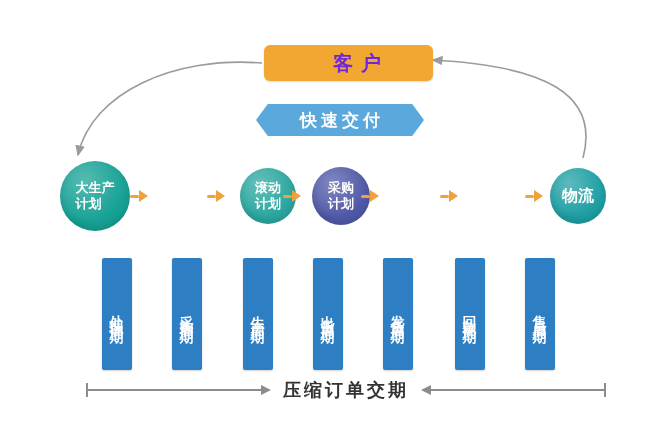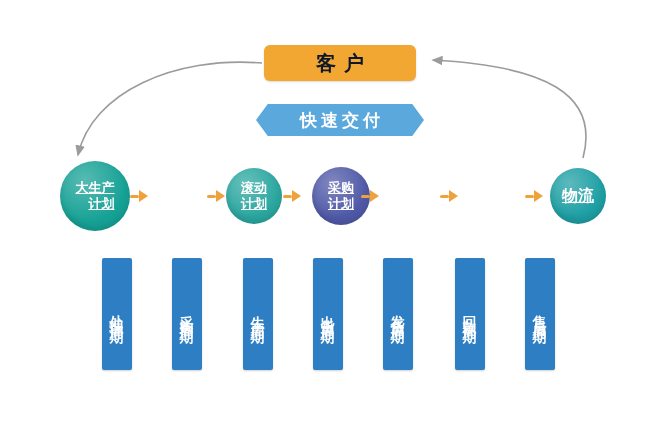--- a/index.html
+++ b/index.html
@@ -24,28 +24,27 @@
     display:flex;align-items:center;justify-content:center;
     font-size:17px;font-weight:bold;letter-spacing:4px;text-indent:4px;
     clip-path:polygon(7% 0%,93% 0%,100% 50%,93% 100%,7% 100%,0% 50%);
   }
 
   
   .node{
     position:absolute;border-radius:50%;
     display:flex;align-items:center;justify-content:center;
     color:#ffffff;font-weight:bold;font-size:13px;line-height:1.2;
-    text-align:right;white-space:pre-line;
+    text-align:left;white-space:pre-line;
     background-image:radial-gradient(circle at 35% 28%, rgba(255,255,255,.28), rgba(255,255,255,0) 62%);
     box-shadow:inset 0 -4px 6px rgba(0,0,0,.12);
-    text-decoration:underline;
   }
   .n0{left:60px;top:161px;width:70px;height:70px;}
   .n1{left:150px;top:168px;width:56px;height:56px;}
-  .n2{left:226px;top:168px;width:56px;height:56px;}
+  .n2{left:240px;top:168px;width:56px;height:56px;}
   .n3{left:312px;top:167px;width:58px;height:58px;}
   .n4{left:381px;top:169px;width:54px;height:54px;font-size:14px;}
   .n5{left:464px;top:169px;width:54px;height:54px;font-size:14px;}
   .n6{left:550px;top:168px;width:56px;height:56px;font-size:16px;}
 
   
   .flow-arrow{position:absolute;width:18px;height:12px;top:190px;}
   .flow-arrow::before{
     content:"";position:absolute;left:0;top:4.5px;width:9px;height:3px;
     background:var(--ac);border-radius:2px;
@@ -88,21 +87,21 @@
   <svg class="arcs" viewBox="0 0 661 439">
     <defs>
       <marker id="arw" markerWidth="9" markerHeight="8" refX="6" refY="3" orient="auto">
         <path d="M0,0 L7,3 L0,6 Z" style="fill: rgb(155, 155, 155);"></path>
       </marker>
     </defs>
     <path class="arc" d="M 262 63 C 175 56, 92 92, 78 155" marker-end="url(#arw)" style="stroke: rgb(155, 155, 155);"></path>
     <path class="arc" d="M 583 158 C 600 94, 545 66, 433 60" marker-end="url(#arw)" style="stroke: rgb(155, 155, 155);"></path>
   </svg>
 
-  <div class="customer" style="background-color: rgb(242, 167, 50); color: #0f172a;">客户</div>
+  <div class="customer" style="background-color: rgb(242, 167, 50); color: #6d28d9; padding-left: 17px;">客户</div>
 
   <div class="ribbon" style="background-color: rgb(91, 169, 220); color: rgb(255, 255, 255);">快速交付</div>
 
   <div class="node n0" style="background-color: rgb(22, 161, 149);">大生产
 计划</div>
   <span class="flow-arrow a0" style="--ac: #EFA23B;"></span>
   <span class="flow-arrow a1" style="--ac: #EFA23B;"></span>
   <div class="node n2" style="background-color: rgb(43, 167, 160);">滚动
 计划</div>
   <span class="flow-arrow a2" style="--ac: #EFA23B;"></span>
@@ -128,14 +127,23 @@
   <div class="bar b4" style="background-color: rgb(46, 126, 195); color: rgb(255, 255, 255);">
     <span>发货周期</span>
   </div>
   <div class="bar b5" style="background-color: rgb(46, 126, 195); color: rgb(255, 255, 255);">
     <span>回款周期</span>
   </div>
   <div class="bar b6" style="background-color: rgb(46, 126, 195); color: rgb(255, 255, 255);">
     <span>售后周期</span>
   </div>
 
+  <div class="dimension" style="--dc: #8C8C8C;">
+    <span class="tick"></span>
+    <span class="dline"></span>
+    <span class="dhead right"></span>
+    <span class="dtext" style="color: rgb(51, 51, 51);">压缩订单交期</span>
+    <span class="dhead left"></span>
+    <span class="dline"></span>
+    <span class="tick"></span>
+  </div>
 
 </div>
 
 </body></html>

